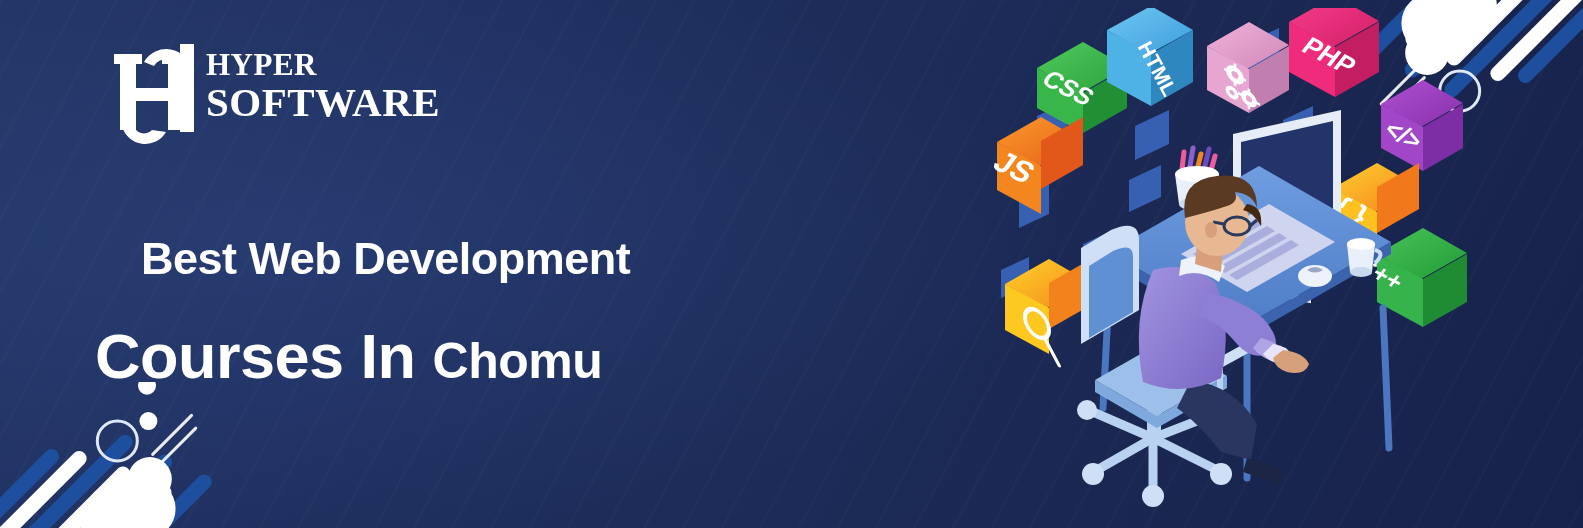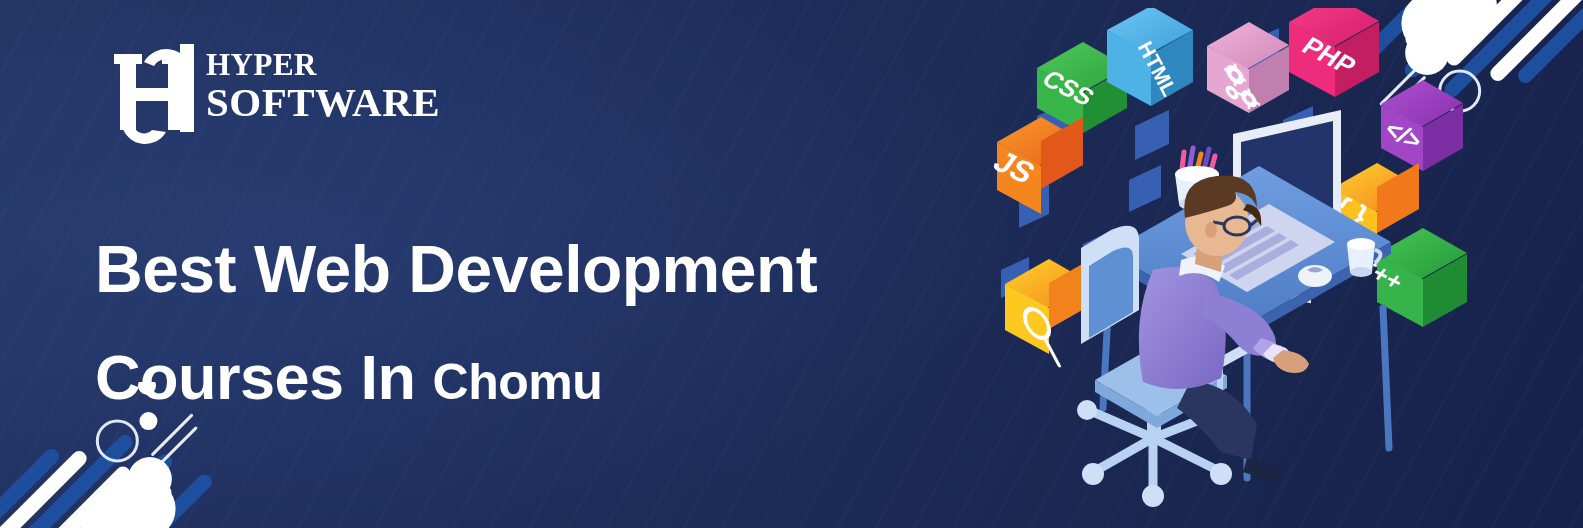--- a/index.html
+++ b/index.html
@@ -33,21 +33,21 @@
   .logo-mark { width:96px; height:130px; flex:none; }
   .logo-text { margin-left:-2px; color:#ffffff; font-family:"Liberation Serif", serif;
                font-weight:bold; letter-spacing:0.5px; }
   .logo-text .l1 { display:block; font-size:31px; line-height:1.0; }
   .logo-text .l2 { display:block; font-size:41px; line-height:1.12; }
 
   
   .headline { position:absolute; left:95px; top:236px; color:#ffffff;
               font-weight:bold; letter-spacing:-0.5px; }
   .headline .line { display:block; white-space:nowrap; }
-  .headline .l1 { font-size:66px; line-height:1.02; }
+  .headline .l1 { font-size:45px; line-height:1.02;margin-left:46px; }
   .headline .l2 { font-size:63px; line-height:1.02; margin-top:42px; }
   .headline .city { font-size:50px;text-align:center; }
 
   
   .decor { position:absolute; pointer-events:none; }
   .decor-tr { right:-18px; top:-30px; width:260px; height:180px; }
   .decor-bl { left:-24px; bottom:-34px; width:260px; height:180px; transform:rotate(180deg); }
 
   
   .illus { position:absolute; left:985px; top:8px; width:498px; height:512px; }

